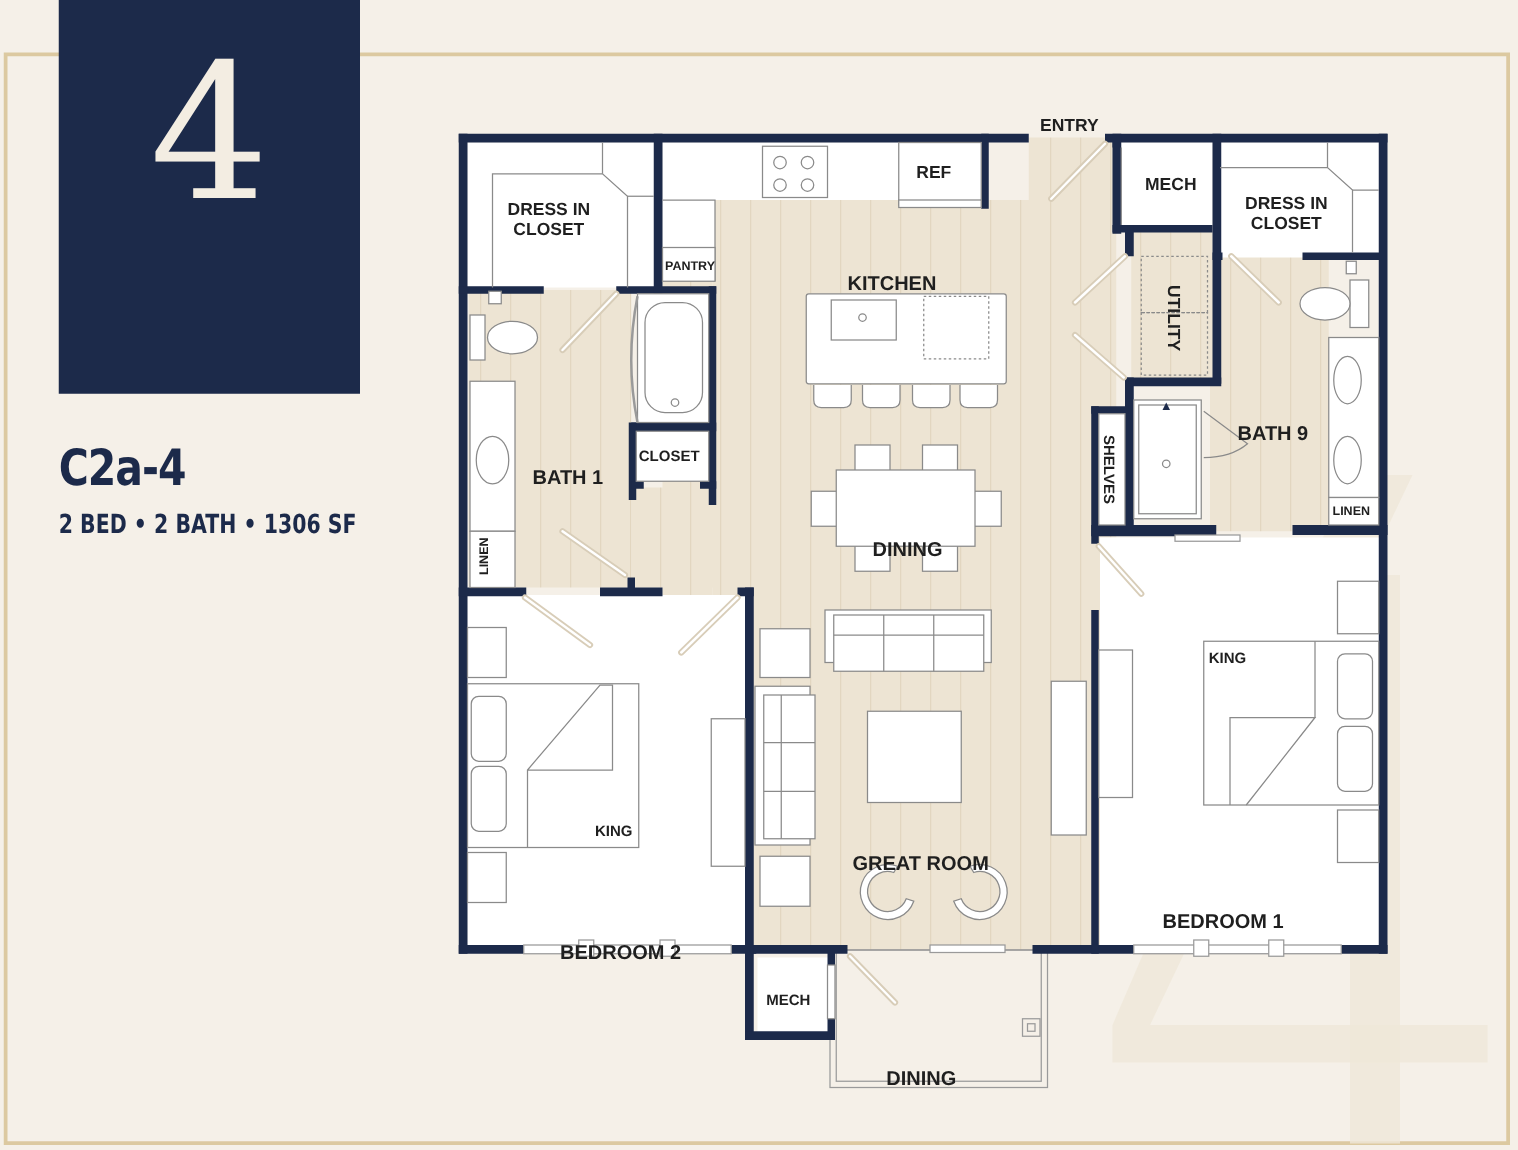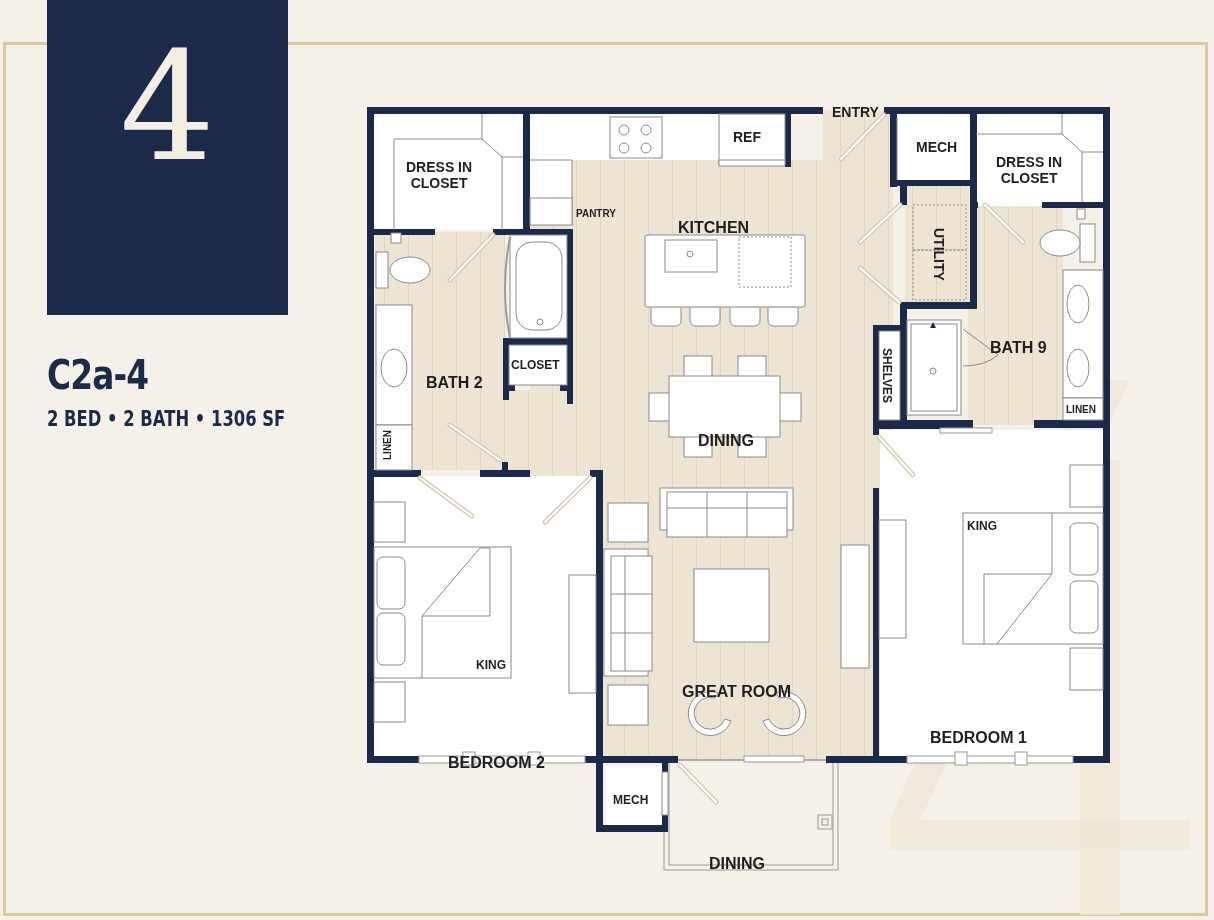--- a/index.html
+++ b/index.html
@@ -276,27 +276,27 @@
     <line x1="900" y1="205" x2="860" y2="242"></line>
     <line x1="860" y1="268" x2="899" y2="302"></line>
     <line x1="985" y1="205" x2="1023" y2="242"></line>
     <line x1="879" y1="437" x2="913" y2="475"></line>
     <line x1="680" y1="765" x2="716" y2="802"></line>
   </g>
 
   <path d="M510,237 Q500,288 510,338" fill="none" stroke="#9a9a9a" stroke-width="2"></path>
 </svg>
 
-<div class="lbl l14" style="left:832px;top:104px;">ENTRY</div>
+<div class="lbl l14" style="left:832px;top:92px;">ENTRY</div>
 <div class="lbl l16" style="left:678px;top:187px;">KITCHEN</div>
 <div class="lbl l14" style="left:733px;top:129px;">REF</div>
-<div class="lbl l10" style="left:532px;top:208px;margin-left:44px;">PANTRY</div>
+<div class="lbl l10" style="left:532px;top:208px;">PANTRY</div>
 <div class="lbl l14" style="left:406px;top:159px;white-space:pre-line;line-height:16px;">DRESS IN
 CLOSET</div>
-<div class="lbl l16" style="left:426px;top:342px;">BATH 2</div>
+<div class="lbl l16" style="left:426px;top:342px;">BATH 1</div>
 <div class="lbl l12" style="left:511px;top:358px;">CLOSET</div>
 <div class="lbl l10 vert" style="left:382px;top:430px;transform:rotate(180deg);">LINEN</div>
 <div class="lbl l16" style="left:698px;top:400px;">DINING</div>
 <div class="lbl l16" style="left:682px;top:651px;">GREAT ROOM</div>
 <div class="lbl l16" style="left:448px;top:722px;">BEDROOM 2</div>
 <div class="lbl l12" style="left:476px;top:658px;">KING</div>
 <div class="lbl l12" style="left:613px;top:793px;">MECH</div>
 <div class="lbl l16" style="left:709px;top:823px;">DINING</div>
 <div class="lbl l14" style="left:916px;top:139px;">MECH</div>
 <div class="lbl l14" style="left:996px;top:154px;white-space:pre-line;line-height:16px;">DRESS IN

